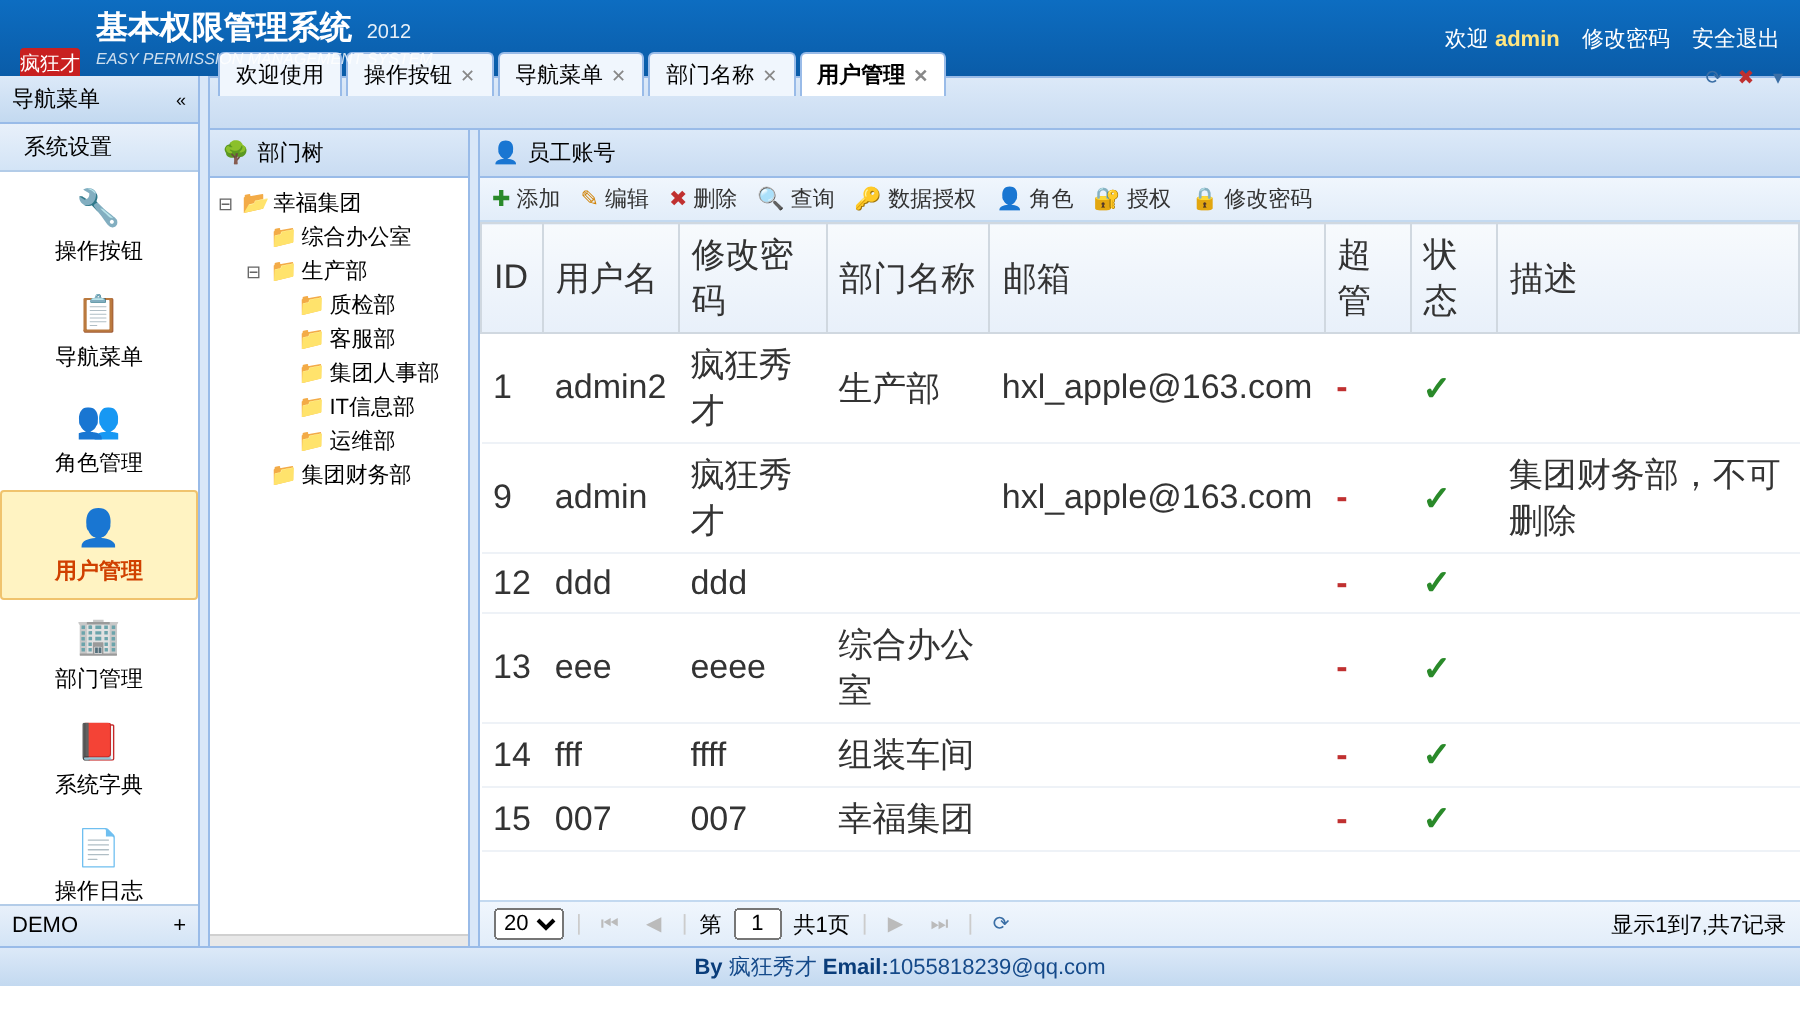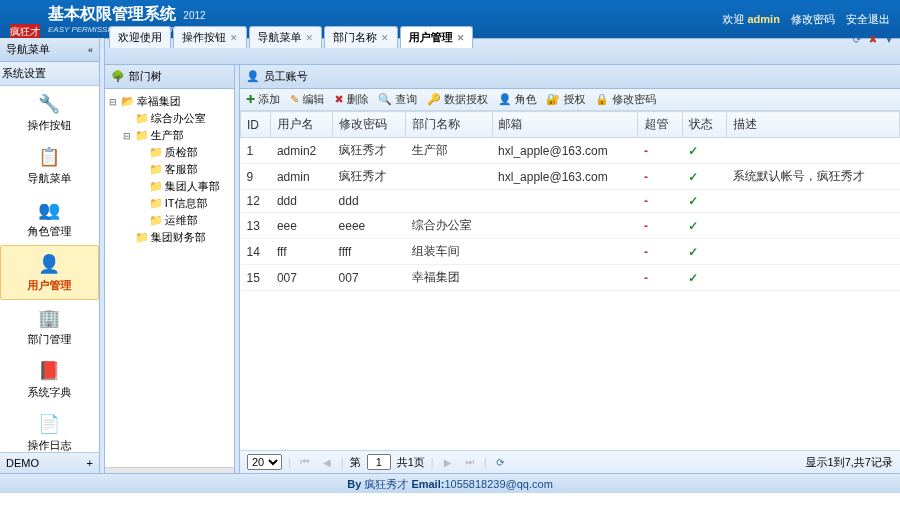--- a/index.html
+++ b/index.html
@@ -12,21 +12,21 @@
 .title-sub { font-size: 8px; opacity: 0.8; display: block; font-style: italic; }
 .header-right { margin-left: auto; font-size: 11px; }
 .header-right a { color: #fff; text-decoration: none; margin-left: 8px; }
 .header-right b { color: #ffe680; }
 
 .body { display: flex; height: 435px; }
 
 .sidebar { width: 100px; border-right: 1px solid #99bbe8; display: flex; flex-direction: column; }
 .side-header { background: linear-gradient(#dce9f8, #c3d9f0); border-bottom: 1px solid #99bbe8; padding: 4px 6px; font-size: 11px; display: flex; align-items: center; }
 .side-header .arrow { margin-left: auto; font-size: 9px; }
-.accordion-header { background: linear-gradient(#e8f0fa, #d3e4f6); border-bottom: 1px solid #b3cce8; padding: 4px 2px; font-size: 11px; cursor: pointer; }
+.accordion-header { background: linear-gradient(#e8f0fa, #d3e4f6); border-bottom: 1px solid #b3cce8; padding: 4px 12px; font-size: 11px; cursor: pointer; }
 .nav-items { flex: 1; overflow-y: auto; background: #fff; }
 .nav-item { text-align: center; padding: 6px 4px; cursor: pointer; font-size: 11px; }
 .nav-item .icon { width: 24px; height: 24px; margin: 0 auto 2px; display: flex; align-items: center; justify-content: center; font-size: 18px; }
 .nav-item.active { background: #fff3c2; border: 1px solid #f0c36d; border-radius: 2px; color: #b05000; }
 .nav-item.active .label { color: #d04000; font-weight: bold; }
 .accordion-footer { background: linear-gradient(#e8f0fa, #d3e4f6); border-top: 1px solid #b3cce8; padding: 4px 6px; font-size: 11px; cursor: pointer; display: flex; justify-content: center; }
 .accordion-footer .plus { margin-left: auto; }
 
 .separator { width: 5px; background: #d9e7f8; border-right: 1px solid #99bbe8; cursor: col-resize; }
 
@@ -48,21 +48,21 @@
 .tree-node .folder { color: #f0b030; font-size: 11px; }
 .tree-children { margin-left: 14px; }
 
 .grid-panel { flex: 1; display: flex; flex-direction: column; }
 .toolbar { background: linear-gradient(#f0f6fd, #e2edf9); border-bottom: 1px solid #c3d9f0; padding: 3px 6px; display: flex; gap: 10px; font-size: 11px; }
 .tool-btn { display: flex; align-items: center; gap: 3px; cursor: pointer; color: #333; }
 .tool-btn .ic { font-size: 11px; }
 .ic-add { color: #2a8a2a; } .ic-edit { color: #d08000; } .ic-del { color: #c03030; } .ic-search { color: #3a6ea5; } .ic-auth { color: #6a4aa0; } .ic-role { color: #3a8a8a; } .ic-grant { color: #c08000; } .ic-pwd { color: #806030; }
 
 .grid { flex: 1; overflow: auto; }
-.grid table { width: 100%; border-collapse: collapse; font-size: 12px; }
+.grid table { width: 100%; border-collapse: collapse; font-size: 17px; }
 .grid th { background: linear-gradient(#f7fafd, #e8f0fa); border: 1px solid #d0d8e0; padding: 4px 6px; text-align: left; font-weight: normal; color: #333; }
 .grid td { border-bottom: 1px solid #eef2f7; padding: 4px 6px; color: #333; }
 .dash { color: #c03030; font-weight: bold; }
 .check { color: #2a8a2a; font-weight: bold; }
 
 .pager { background: linear-gradient(#f0f6fd, #e2edf9); border-top: 1px solid #c3d9f0; padding: 3px 7px; display: flex; align-items: center; gap: 6px; font-size: 11px; }
 .pager select { font-size: 11px; }
 .pager .pbtn { width: 16px; height: 16px; display: inline-flex; align-items: center; justify-content: center; cursor: pointer; color: #3a6ea5; font-size: 10px; border-radius: 2px; }
 .pager .pbtn.disabled { color: #bbb; cursor: default; }
 .pager input { width: 24px; font-size: 11px; text-align: center; }
@@ -296,21 +296,21 @@
                   <td></td>
                 </tr>
                 <tr>
                   <td>9</td>
                   <td>admin</td>
                   <td>疯狂秀才</td>
                   <td></td>
                   <td>hxl_apple@163.com</td>
                   <td><span class="dash">-</span></td>
                   <td><span class="check">✓</span></td>
-                  <td>系统默认帐号，疯狂秀才</td>
+                  <td>集团财务部，不可删除</td>
                 </tr>
                 <tr>
                   <td>12</td>
                   <td>ddd</td>
                   <td>ddd</td>
                   <td></td>
                   <td></td>
                   <td><span class="dash">-</span></td>
                   <td><span class="check">✓</span></td>
                   <td></td>

